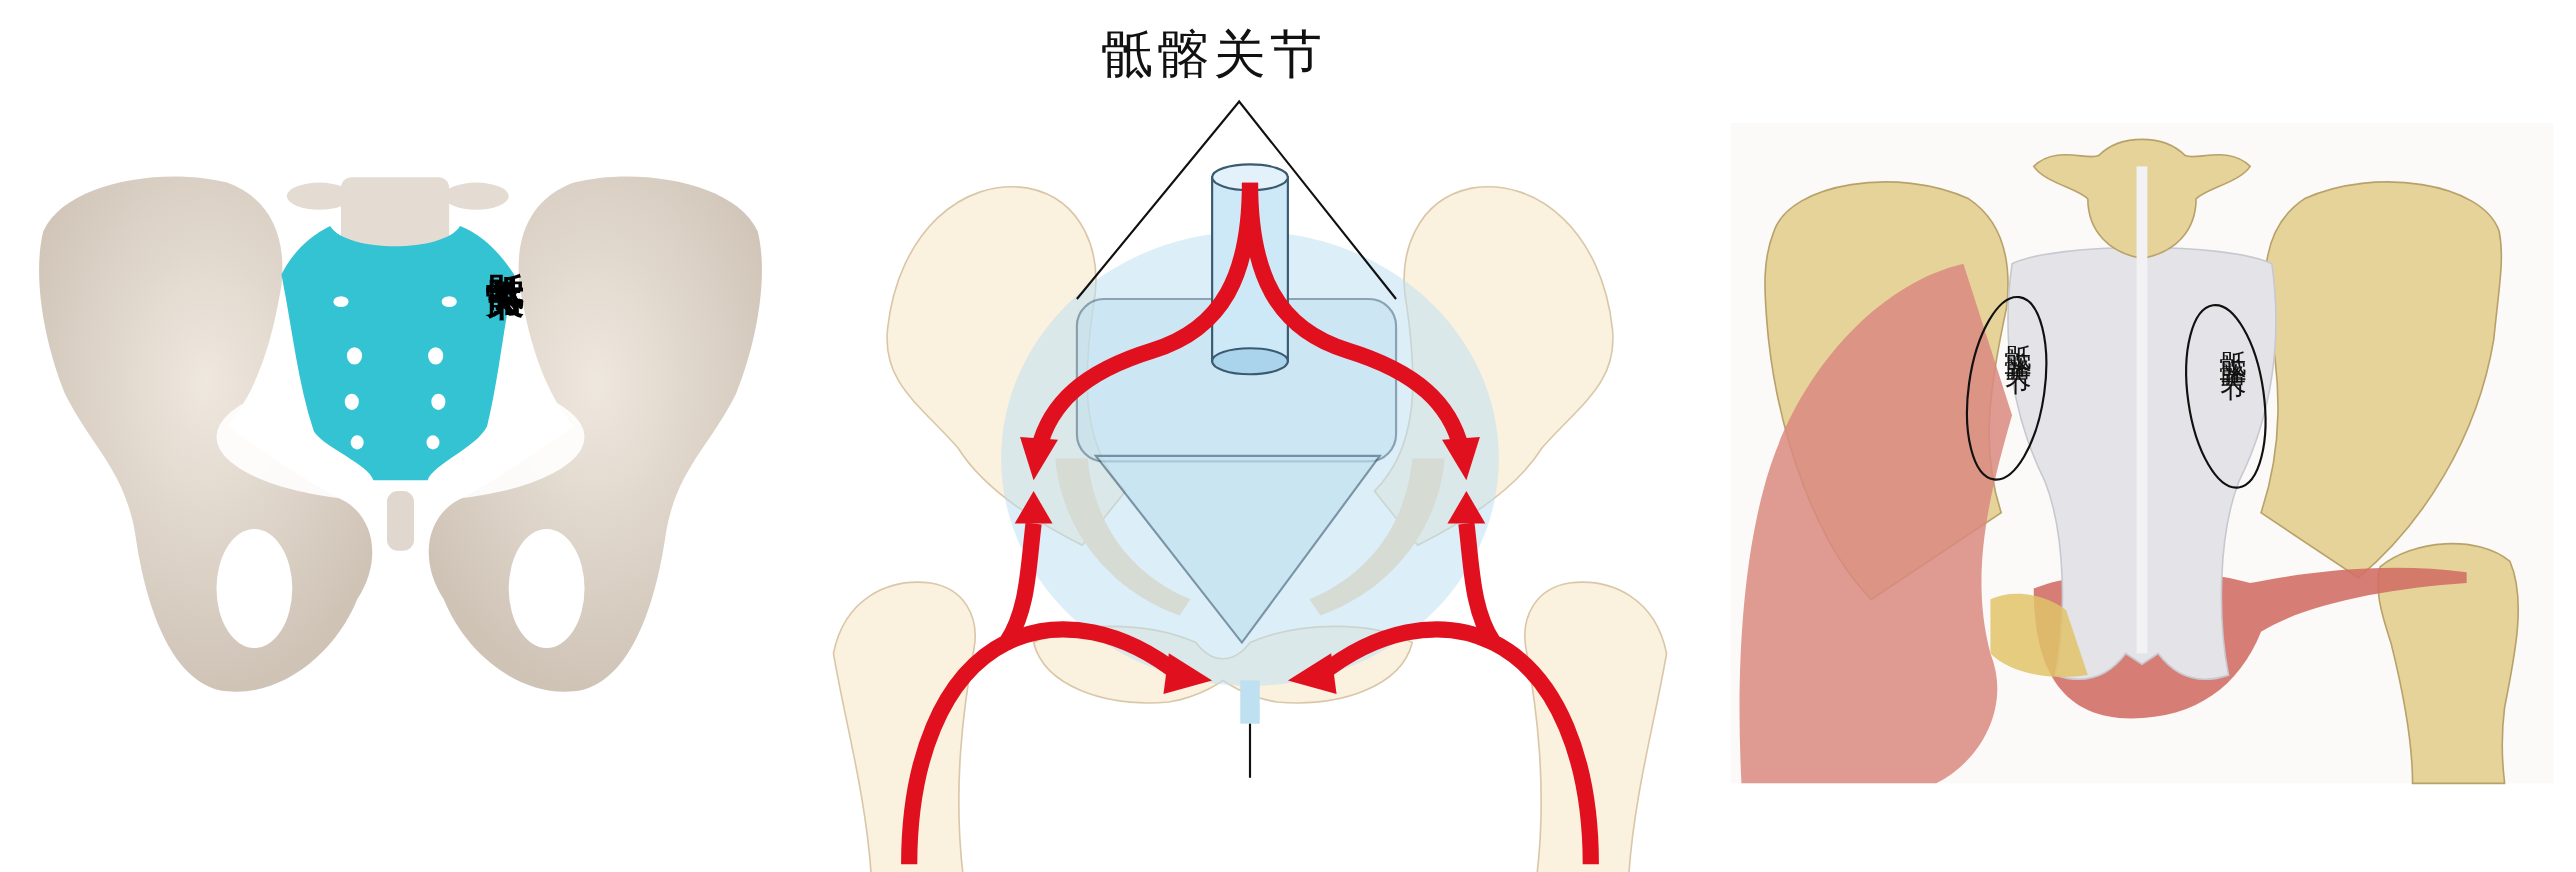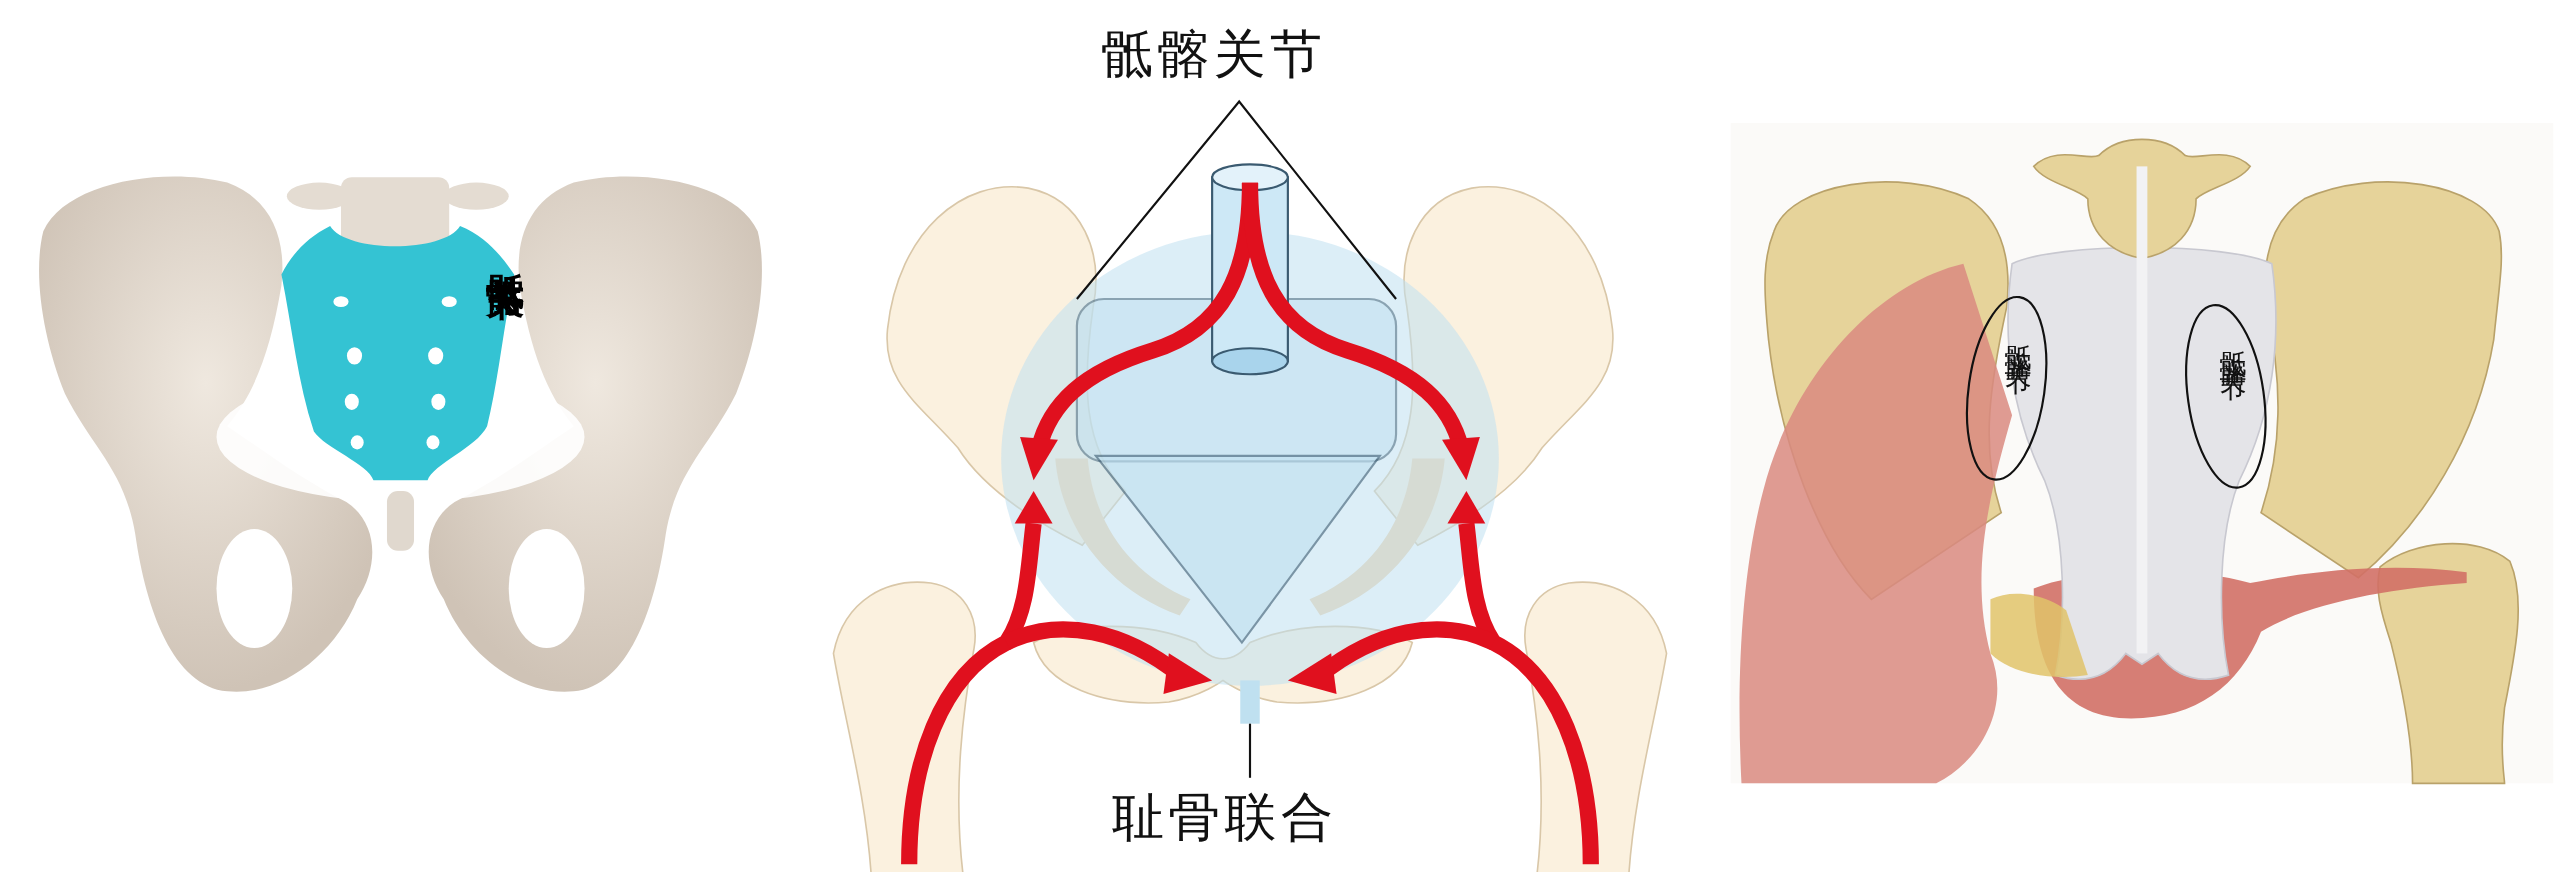--- a/index.html
+++ b/index.html
@@ -108,21 +108,20 @@
     <g fill="#E0101E">
       <polygon points="405,800 475,805 430,880"></polygon>
       <polygon points="1255,800 1185,805 1230,880"></polygon>
       <polygon points="395,960 465,960 430,900"></polygon>
       <polygon points="1265,960 1195,960 1230,900"></polygon>
       <polygon points="680,1200 760,1250 670,1275"></polygon>
       <polygon points="980,1200 900,1250 990,1275"></polygon>
     </g>
   </svg>
   <div class="mid-top-label">骶髂关节</div>
-  <div class="mid-bottom-label">耻骨联合</div>
 </div>
 
 <div class="panel" id="panel-right">
   <svg width="867" height="873" viewBox="0 0 1602 1613">
     <rect x="40" y="220" width="1520" height="1220" fill="#FBFAF8"></rect>
 
     <path d="M120,420 C150,330 350,300 480,360 C540,400 560,470 550,560 C520,700 500,820 540,940 L300,1100 C200,1000 130,800 110,620 C100,520 100,470 120,420 Z" fill="#E6D39A" stroke="#B9A26A" stroke-width="3"></path>
     <path d="M1460,420 C1430,330 1230,300 1100,360 C1040,400 1020,470 1030,560 C1060,700 1060,820 1020,940 L1200,1060 C1320,960 1420,800 1450,620 C1460,520 1470,470 1460,420 Z" fill="#E6D39A" stroke="#B9A26A" stroke-width="3"></path>
 
     <path d="M1240,1040 C1300,990 1420,980 1480,1030 C1510,1100 1490,1200 1470,1300 C1460,1380 1470,1430 1470,1440 L1300,1440 C1300,1360 1280,1260 1260,1180 C1240,1120 1230,1080 1240,1040 Z" fill="#E6D39A" stroke="#B9A26A" stroke-width="3"></path>

